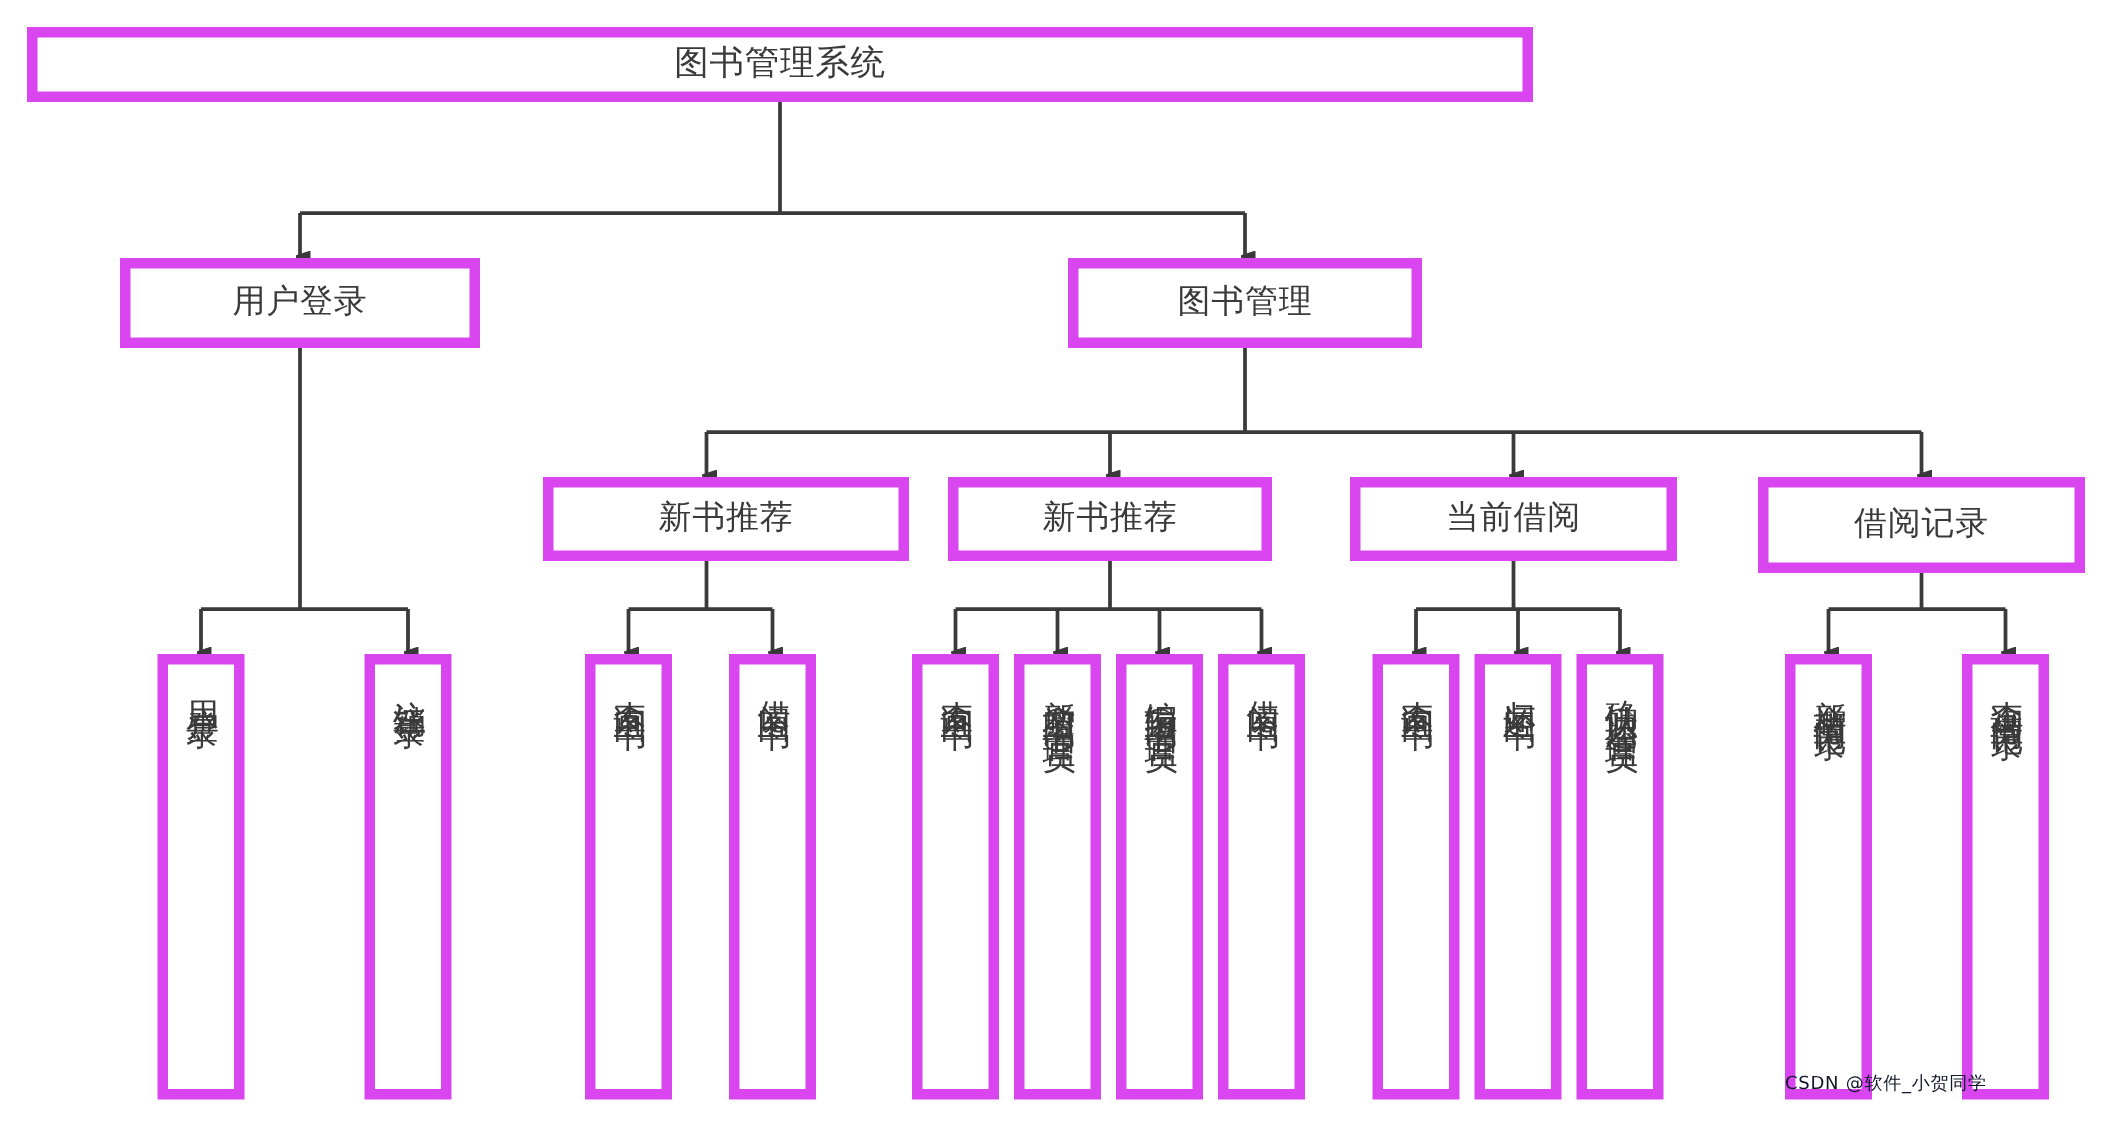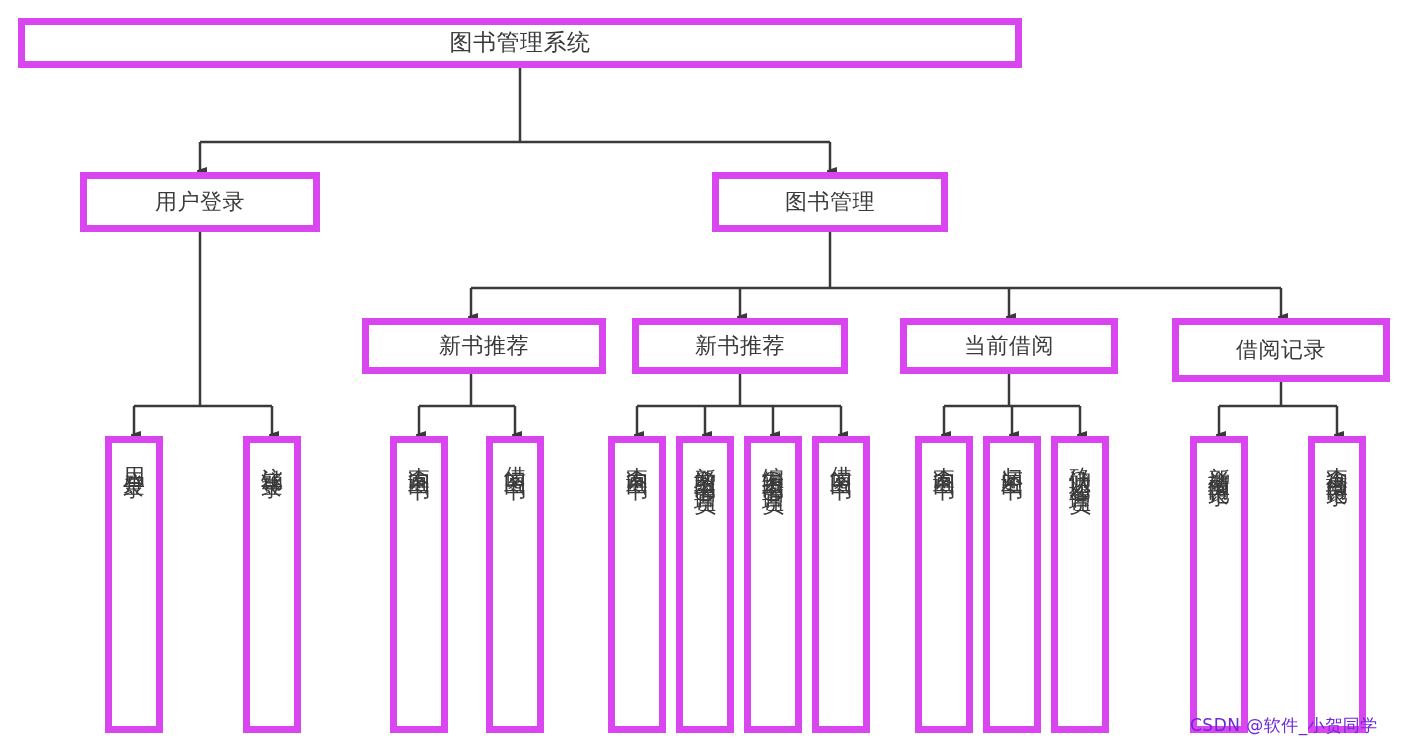--- a/index.html
+++ b/index.html
@@ -55,22 +55,22 @@
     text-orientation: upright;
     font-size: 22px;
     letter-spacing: 4px;
     text-align: left;
   }
   .node.root .label { font-size: 23px; }
   .watermark {
     position: absolute;
     left: 1190px;
     top: 714px;
-    font-size: 17px;
-    color: #6d28d9;
+    font-size: 12px;
+    color: #0f172a;
     white-space: nowrap;
     letter-spacing: 0.5px;
   }
 </style>
 </head>
 <body>
 
 <div id="canvas">
 
   <svg id="wires" viewBox="0 0 1405 747" xmlns="http://www.w3.org/2000/svg">

